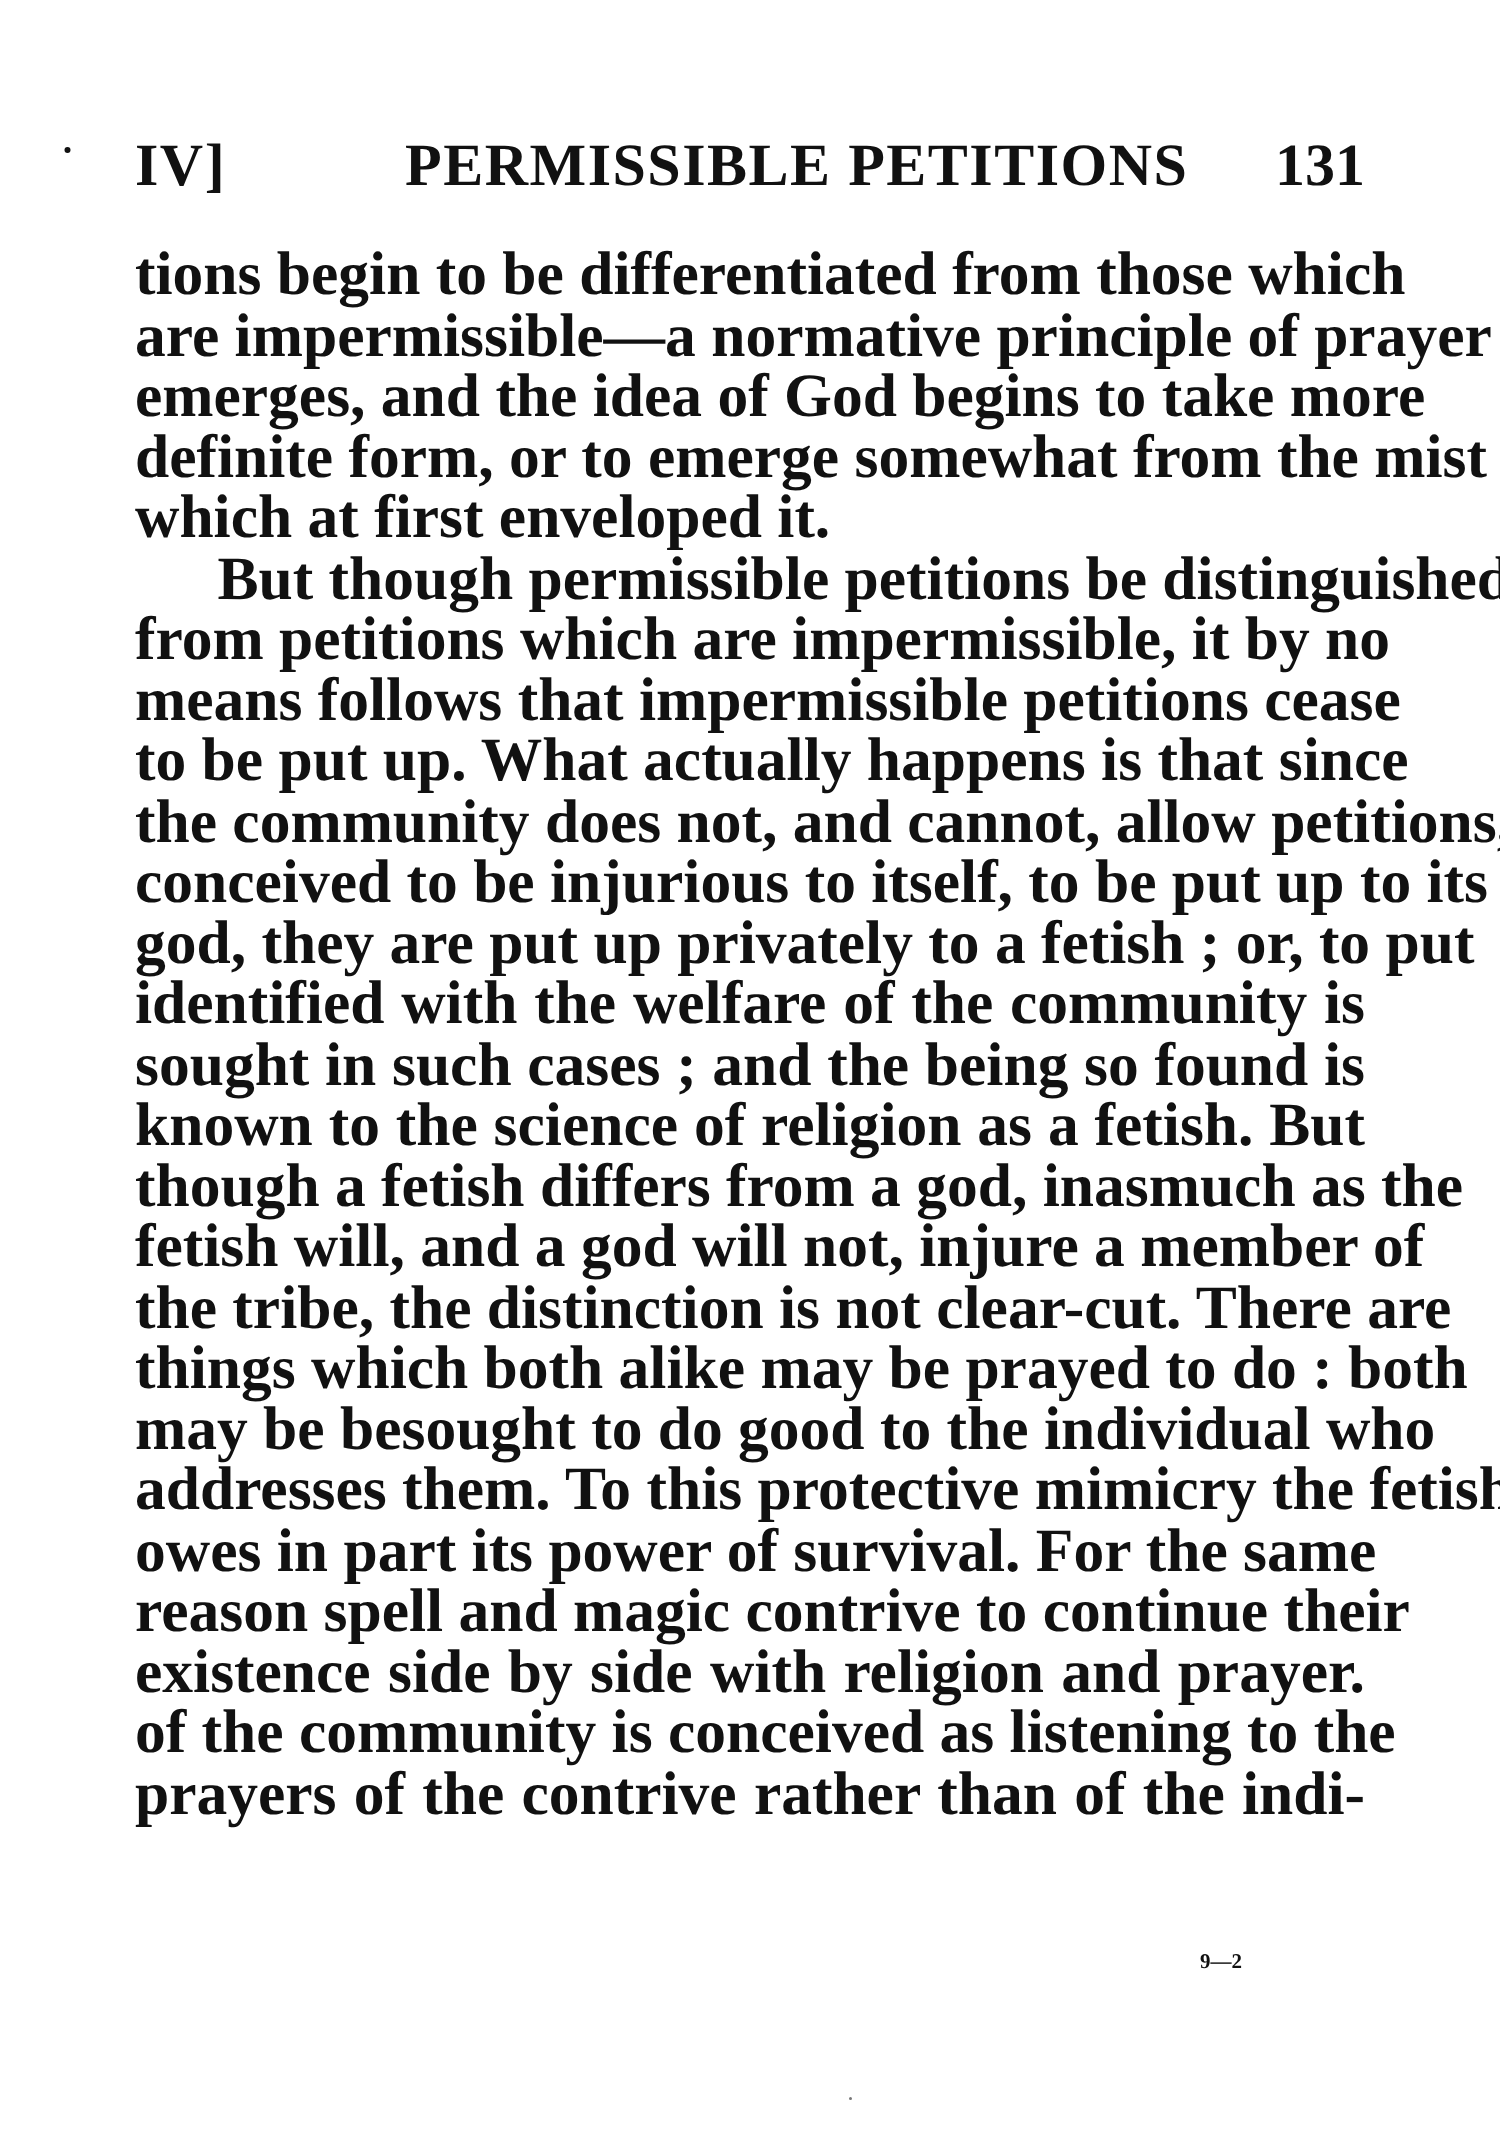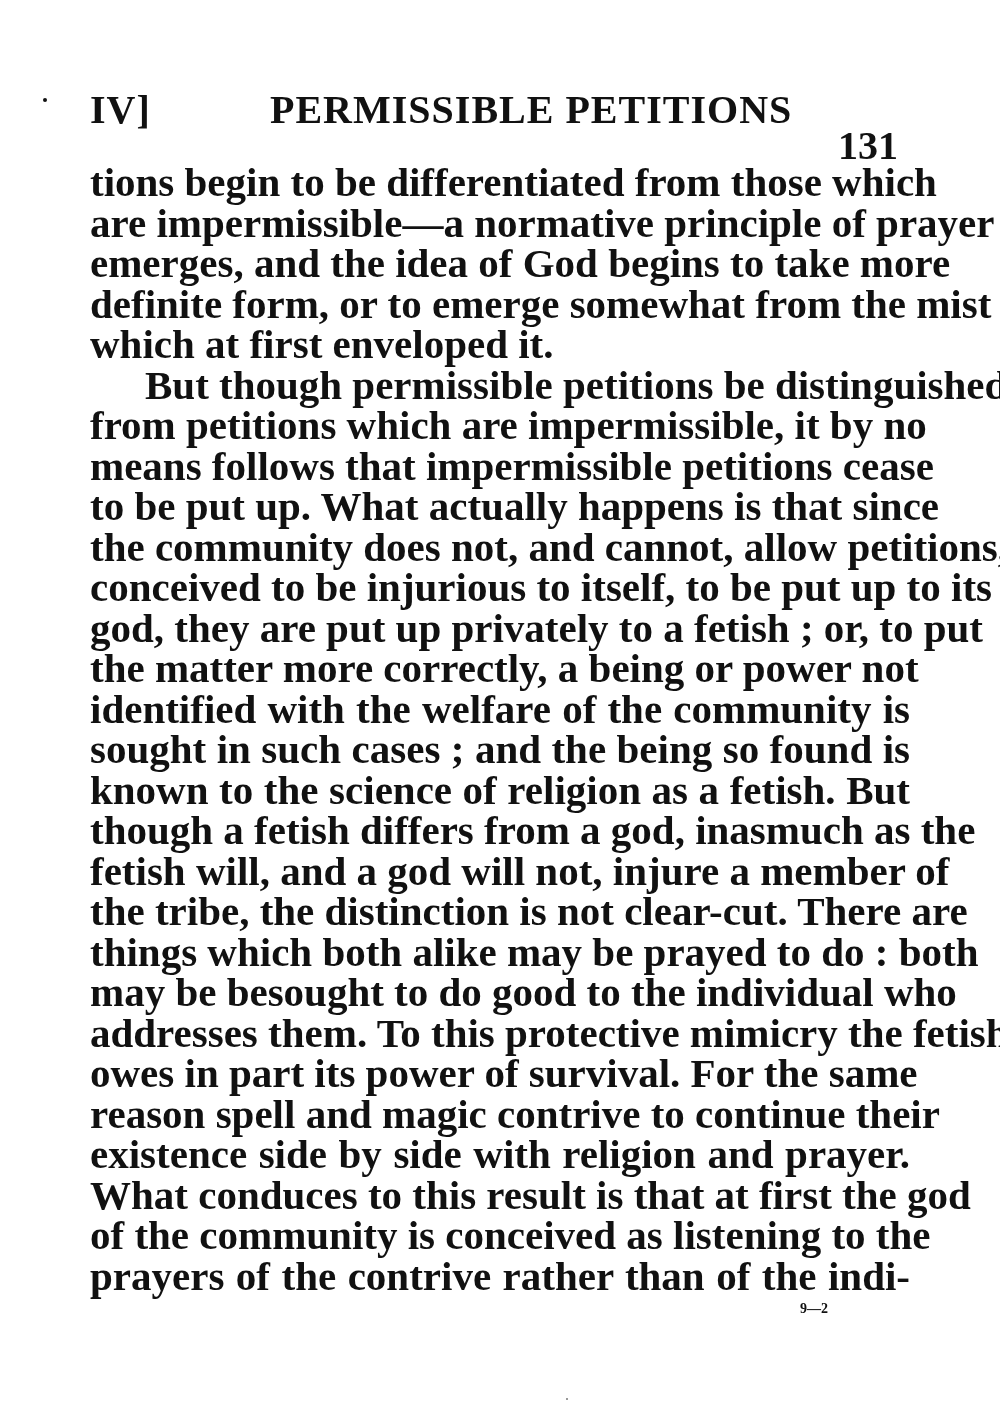--- a/index.html
+++ b/index.html
@@ -50,23 +50,22 @@
       letter-spacing: 1px;
     }
     .rh-title {
       position: absolute;
       left: 180px;
       top: 0;
       letter-spacing: 1px;
     }
     .rh-page {
       position: absolute;
-      right: 12px;
+      right: 0;
       top: 0;
-      margin-top: 36px;
     }
     .body-text {
       position: absolute;
       left: 90px;
       top: 162px;
       width: 820px;
     }
     .line {
       display: block;
       height: 40.5px;
@@ -116,32 +115,30 @@
   </div>
 
   <div>
     <span class="line indent">But though permissible petitions be distinguished</span>
     <span class="line">from petitions which are impermissible, it by no</span>
     <span class="line">means follows that impermissible petitions cease</span>
     <span class="line">to be put up. What actually happens is that since</span>
     <span class="line">the community does not, and cannot, allow petitions,</span>
     <span class="line">conceived to be injurious to itself, to be put up to its</span>
     <span class="line">god, they are put up privately to a fetish ; or, to put</span>
-    <span class="line">the matter more correctly, a being or power not</span>
     <span class="line">identified with the welfare of the community is</span>
     <span class="line">sought in such cases ; and the being so found is</span>
     <span class="line">known to the science of religion as a fetish. But</span>
     <span class="line">though a fetish differs from a god, inasmuch as the</span>
     <span class="line">fetish will, and a god will not, injure a member of</span>
     <span class="line">the tribe, the distinction is not clear-cut. There are</span>
     <span class="line">things which both alike may be prayed to do : both</span>
     <span class="line">may be besought to do good to the individual who</span>
     <span class="line">addresses them. To this protective mimicry the fetish</span>
     <span class="line">owes in part its power of survival. For the same</span>
     <span class="line">reason spell and magic contrive to continue their</span>
     <span class="line">existence side by side with religion and prayer.</span>
-    <span class="line">What conduces to this result is that at first the god</span>
     <span class="line">of the community is conceived as listening to the</span>
     <span class="line">prayers of the contrive rather than of the indi-</span>
   </div>
 </main>
 
 <div class="signature">9—2</div>
 
 </body></html>

